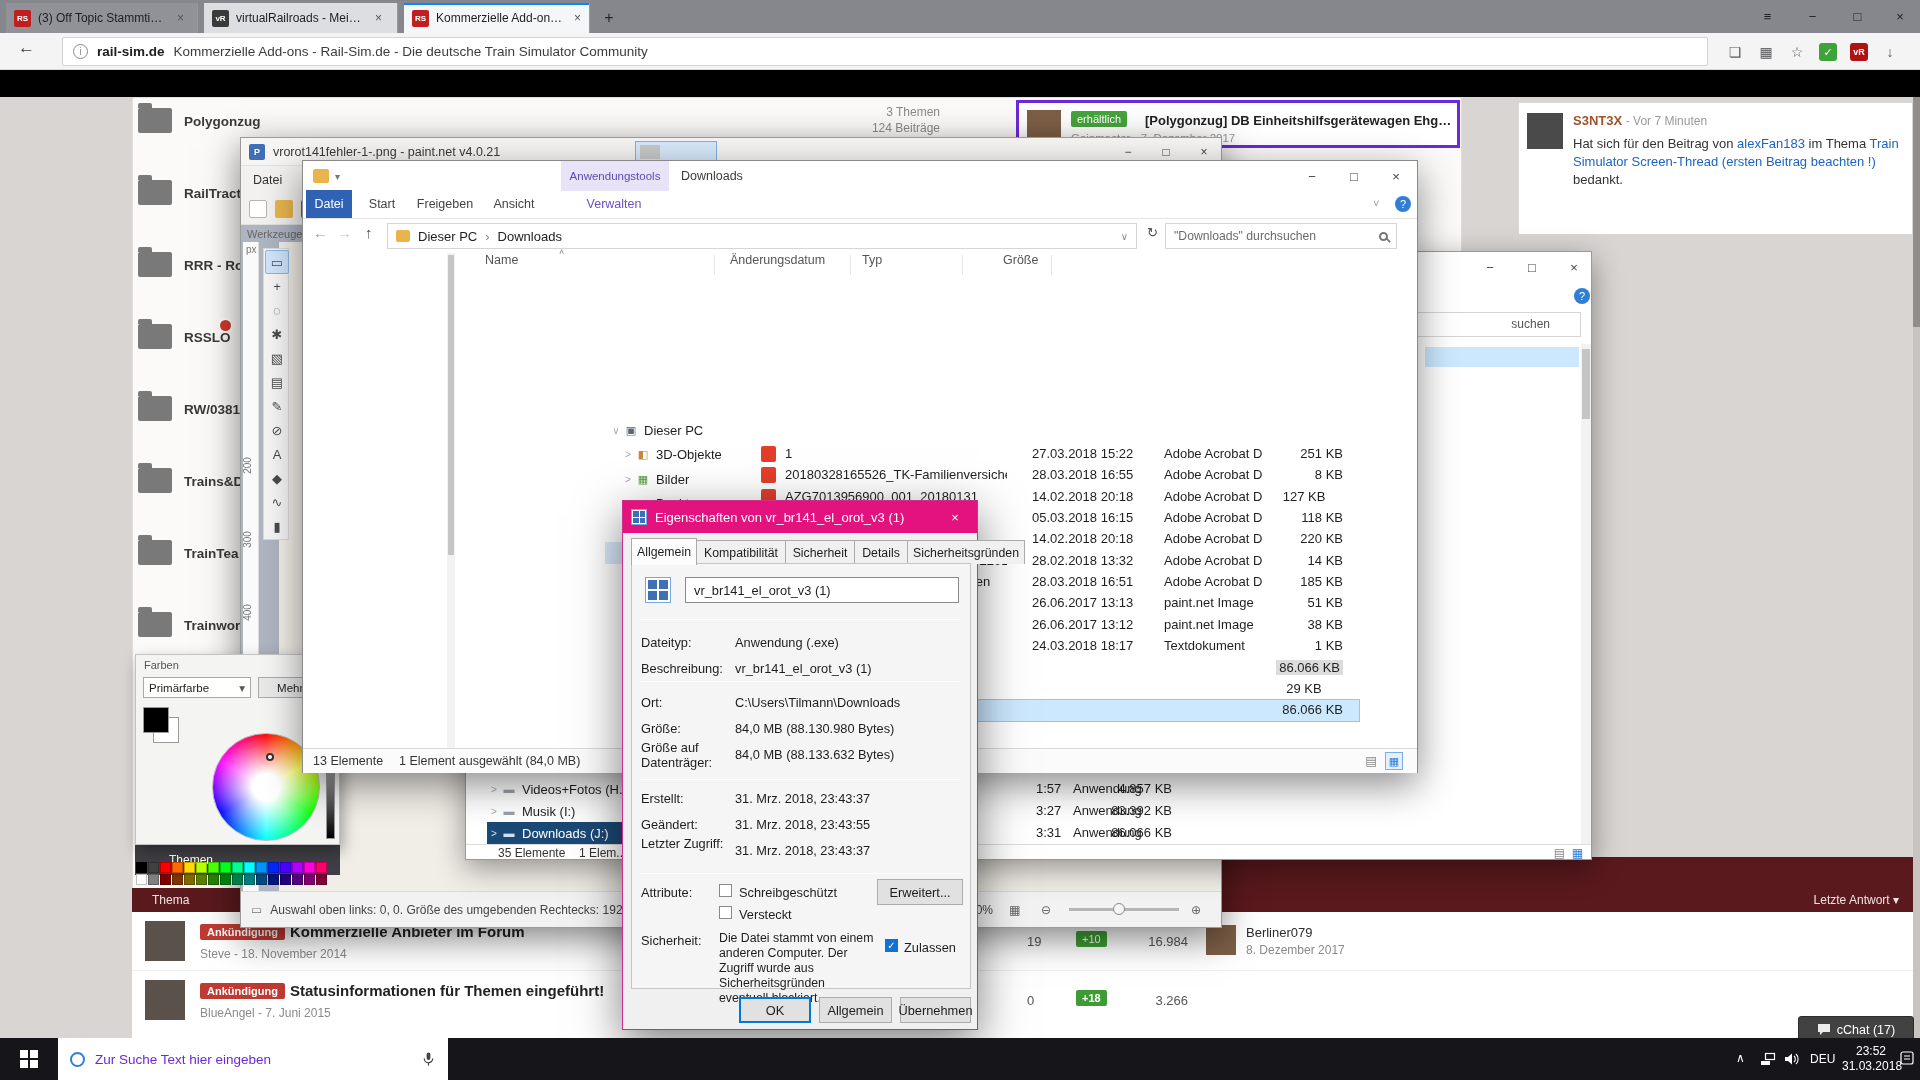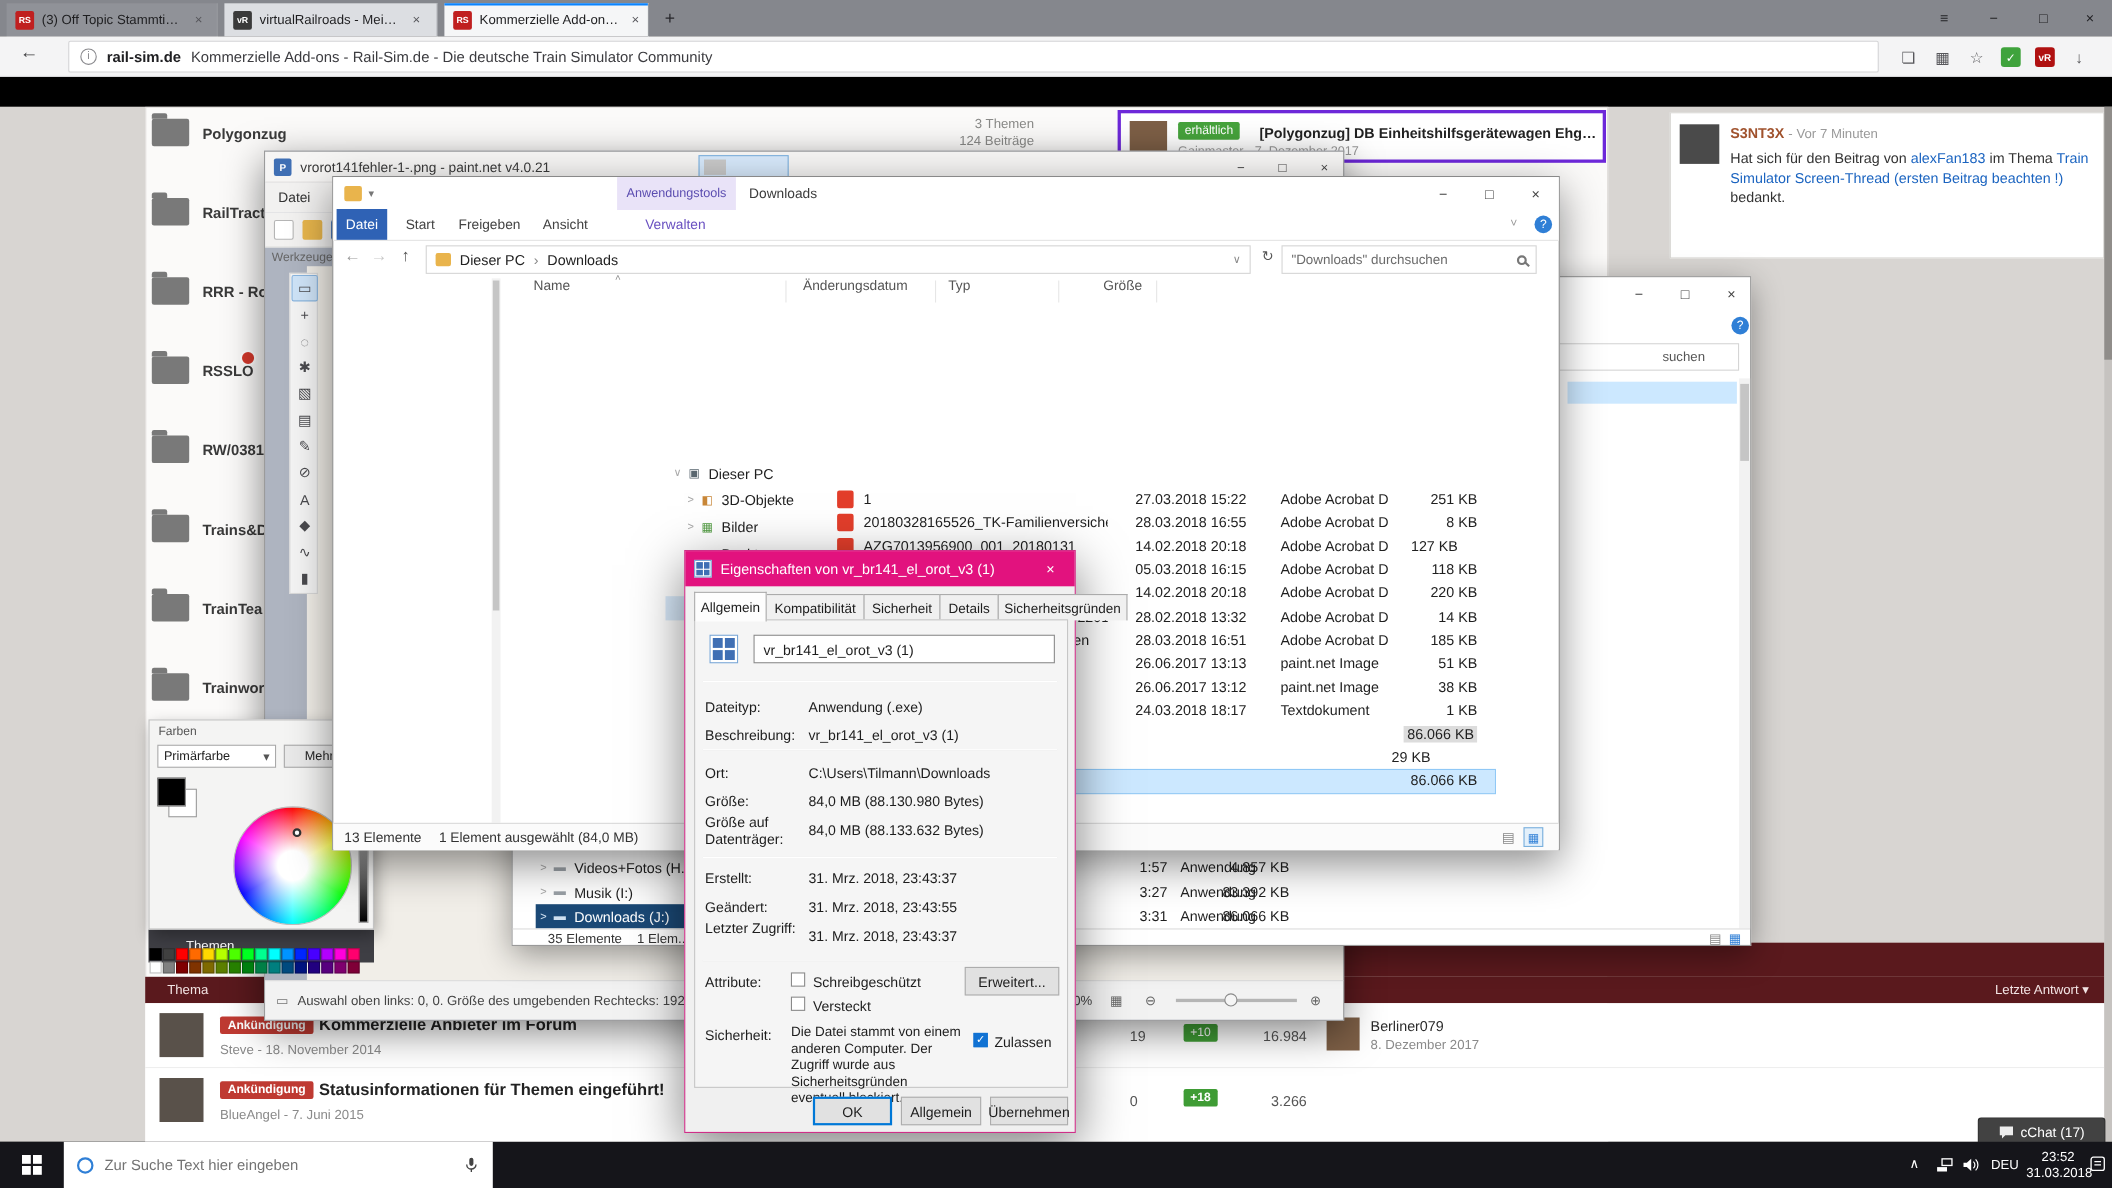--- a/index.html
+++ b/index.html
@@ -265,20 +265,27 @@
     <div id="pn-menu">
         <span>Datei</span>
         <span>Bearbeiten</span>
       </div>
     <div id="pn-toolbar">
       <span class="pn-ti" style="background:#fff;border:1px solid #b5b5b5"></span>
       <span class="pn-ti" style="background:#e8b64c"></span>
       <span class="pn-ti" style="background:#3f6fb4"></span>
     </div>
     <div class="abs" style="left:6px;top:90px;font-size:11px;color:#666">Werkzeuge</div>
+    <div id="pn-ruler">
+      <span class="abs" style="left:3px;top:2px">px</span>
+    <span class="rmark" style="top:218px">200</span>
+        <span class="rmark" style="top:292px">300</span>
+        <span class="rmark" style="top:365px">400</span>
+        <span class="rmark" style="top:514px">600</span>
+      </div>
     <div id="pn-tools">
         <div class="ptool" style="background:#cfe4f8;border:1px solid #8ab6e0">▭</div>
         <div class="ptool" style="">+</div>
         <div class="ptool" style="">◌</div>
         <div class="ptool" style="">✱</div>
         <div class="ptool" style="">▧</div>
         <div class="ptool" style="">▤</div>
         <div class="ptool" style="">✎</div>
         <div class="ptool" style="">⊘</div>
         <div class="ptool" style="">A</div>
@@ -585,21 +592,21 @@
     <span class="fcell" style="left:30px;width:222px">vr_br141_el_orot_v3</span>
     <span class="fcell" style="left:277px;width:118px"></span>
     <span class="fcell" style="left:409px;width:98px"></span>
     <span class="fcell" style="left:510px;width:78px;text-align:right"><span style="background:#dcdcdc;padding:1px 3px;">86.066 KB</span></span>
   </div>
         <div class="frow" style="left:452px;top:518px;width:604px;">
     <span class="fic txt"></span>
     <span class="fcell" style="left:30px;width:222px">Zaehlerstandserfassung...</span>
     <span class="fcell" style="left:277px;width:118px"></span>
     <span class="fcell" style="left:409px;width:98px"></span>
-    <span class="fcell" style="left:510px;width:78px;text-align:left"><span style="">29 KB</span></span>
+    <span class="fcell" style="left:510px;width:78px;text-align:center"><span style="">29 KB</span></span>
   </div>
         <div class="frow" style="left:452px;top:539px;width:604px;background:#cce8ff;outline:1px solid #90c8f6;">
     <span class="fic app">vR</span>
     <span class="fcell" style="left:30px;width:222px">vr_br141_el_orot_v3 (1)</span>
     <span class="fcell" style="left:277px;width:118px"></span>
     <span class="fcell" style="left:409px;width:98px"></span>
     <span class="fcell" style="left:510px;width:78px;text-align:right"><span style="">86.066 KB</span></span>
   </div>
       </div>
 
@@ -699,21 +706,21 @@
     <div class="abs ctr" style="left:0;top:0;width:58px;height:42px">
       <span style="display:grid;grid-template-columns:8px 8px;grid-template-rows:8px 8px;gap:2px">
           <span style="background:#fff"></span>
           <span style="background:#fff"></span>
           <span style="background:#fff"></span>
           <span style="background:#fff"></span>
         </span>
     </div>
     <div class="abs flex" style="left:58px;top:0;width:390px;height:42px;background:#fff;padding:0 12px;gap:10px">
       <span style="width:15px;height:15px;border:2px solid #2f7fd6;border-radius:50%;flex:none"></span>
-      <span class="nw" style="font-size:13.5px;color:#737373;flex:1;overflow:hidden">Zur Suche Text hier eingeben</span>
+      <span class="nw" style="font-size:13.5px;color:#6d28d9;flex:1;overflow:hidden">Zur Suche Text hier eingeben</span>
       <svg width="15" height="16" viewBox="0 0 16 16">
           <rect x="6" y="1" width="4" height="8" rx="2" fill="#444"></rect>
           <path d="M3.5 7.5a4.5 4.5 0 0 0 9 0" fill="none" stroke="#444" stroke-width="1.3"></path>
           <line x1="8" y1="12" x2="8" y2="15" stroke="#444" stroke-width="1.3"></line>
         </svg>
     </div>
     <div id="tb-apps"></div>
     <span class="tray" style="left:1736px;top:13px">∧</span>
     <span class="tray" style="left:1760px;top:14px">
       <svg width="16" height="14">

